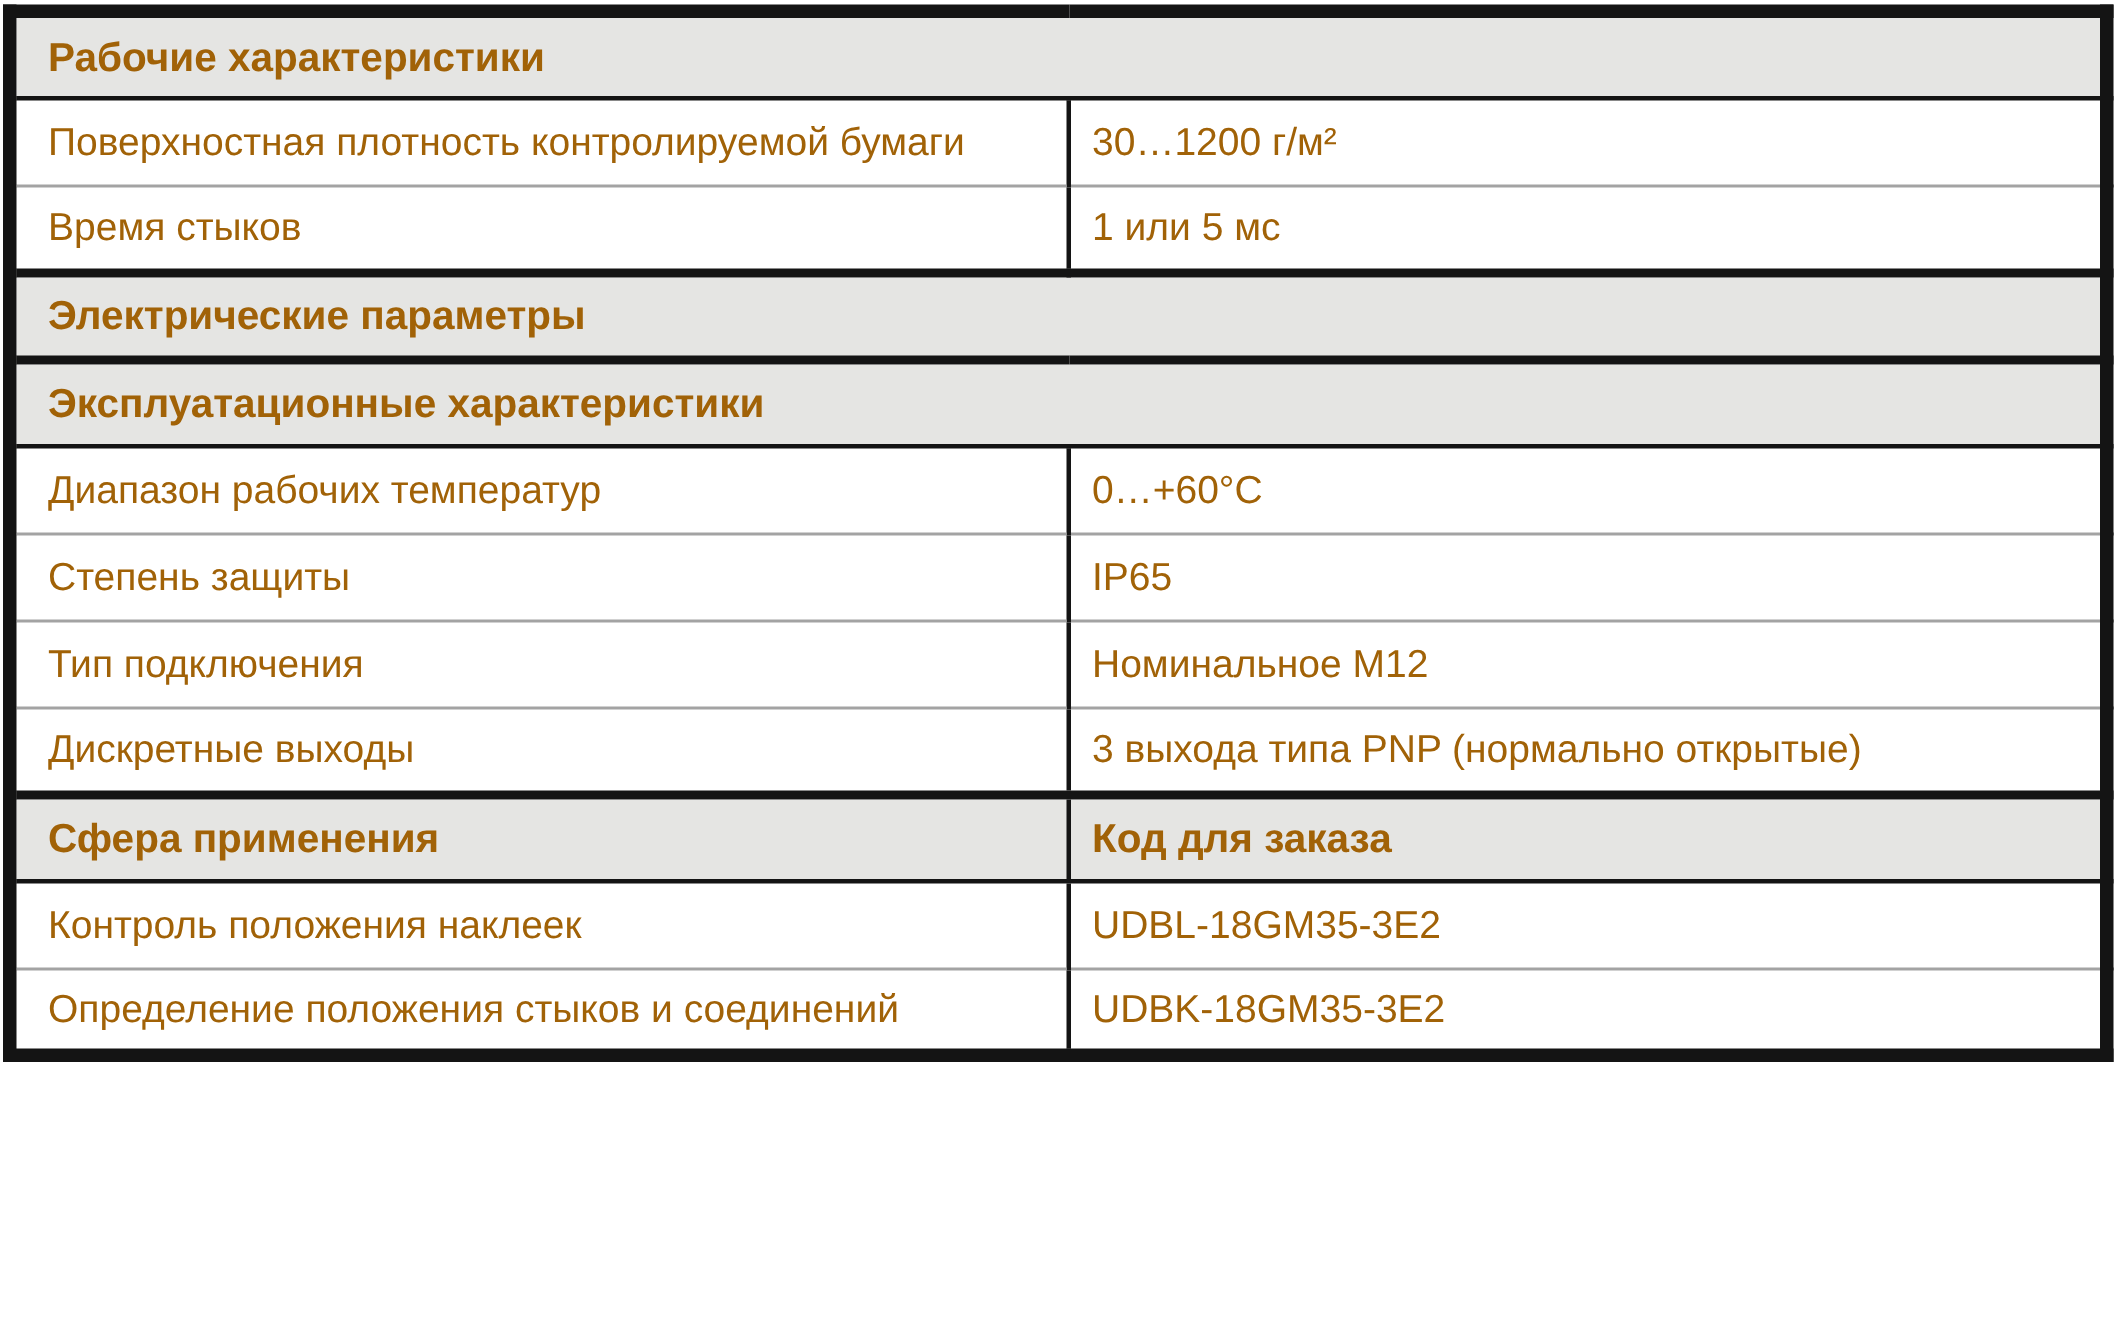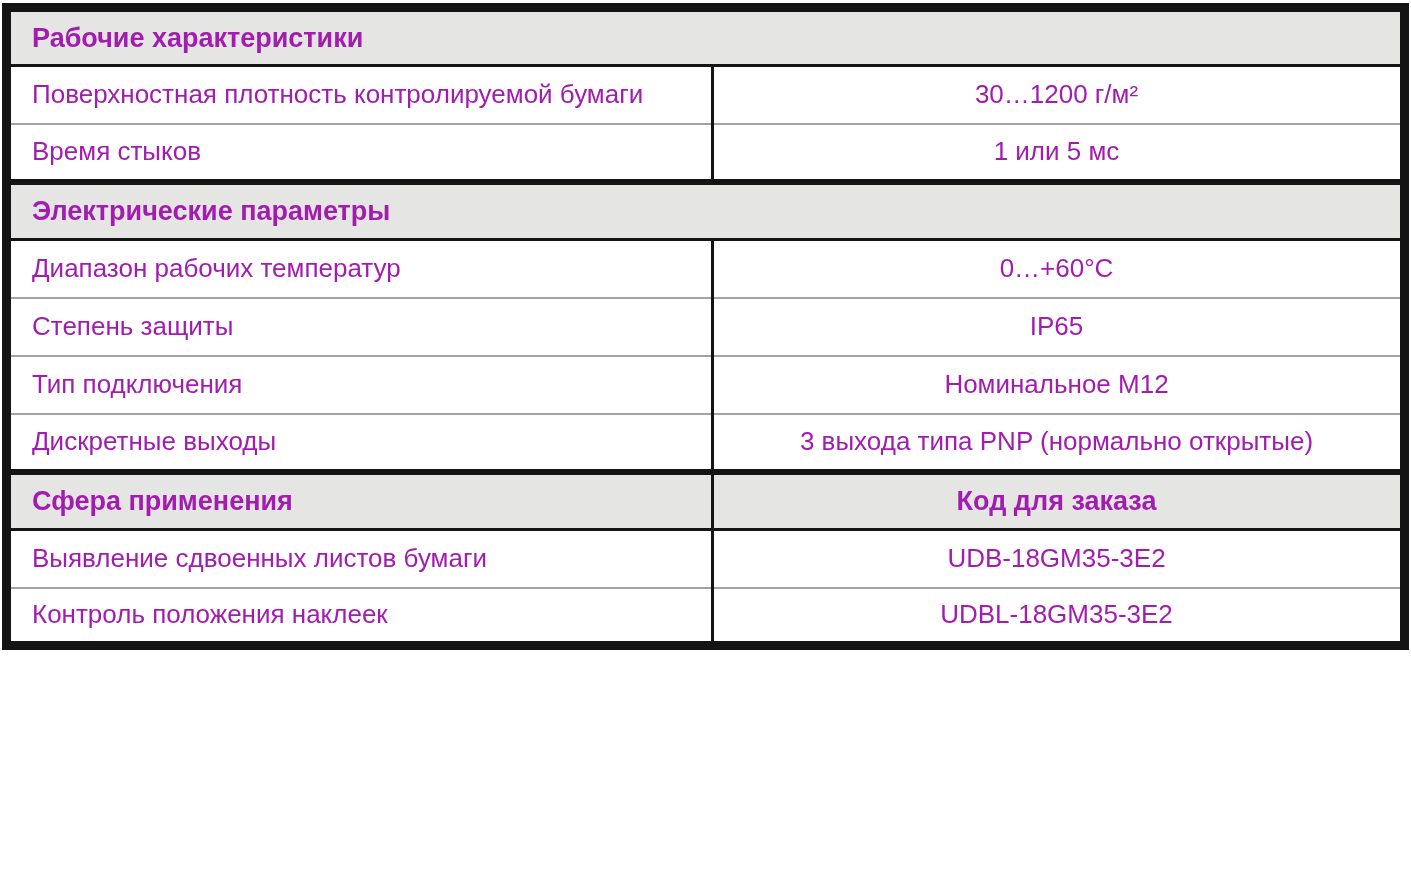--- a/index.html
+++ b/index.html
@@ -3,21 +3,21 @@
 <meta charset="utf-8">
 <style>
   * { box-sizing: border-box; }
   html, body { margin: 0; padding: 0; background: #ffffff; }
   .page {
     width: 1411px;
     height: 885px;
     background: #ffffff;
     position: relative;
     font-family: "Liberation Sans", sans-serif;
-    color: #a21caf;
+    color: #a16207;
     overflow: hidden;
     text-decoration: underline;
   }
   table.spec {
     position: absolute;
     left: 2px;
     top: 3px;
     width: 1407px;
     border-collapse: collapse;
     table-layout: fixed;
@@ -40,21 +40,20 @@
   tr.head td {
     background: #e5e5e3;
     font-size: 27px;
     font-weight: 700;
     border-top: 6px solid #141414;
     border-bottom: 3px solid #141414;
   }
   td.value {
     border-left: 3px solid #141414;
     padding-left: 14px;
-    text-align: center;
   }
 </style>
 </head>
 <body>
 
 <div class="page">
   <table class="spec">
     <colgroup>
         <col class="c1">
         <col class="c2">
@@ -70,20 +69,23 @@
     </tr>
     <tr class="data">
       <td>Время стыков</td>
       <td class="value">1 или 5 мс</td>
     </tr>
 
     <tr class="head">
       <td colspan="2">Электрические параметры</td>
     </tr>
 
+    <tr class="head">
+      <td colspan="2">Эксплуатационные характеристики</td>
+    </tr>
     <tr class="data">
       <td>Диапазон рабочих температур</td>
       <td class="value">0…+60°C</td>
     </tr>
     <tr class="data">
       <td>Степень защиты</td>
       <td class="value">IP65</td>
     </tr>
     <tr class="data">
       <td>Тип подключения</td>
@@ -92,22 +94,22 @@
     <tr class="data">
       <td>Дискретные выходы</td>
       <td class="value">3 выхода типа PNP (нормально открытые)</td>
     </tr>
 
     <tr class="head">
       <td>Сфера применения</td>
       <td class="value">Код для заказа</td>
     </tr>
     <tr class="data">
-      <td>Выявление сдвоенных листов бумаги</td>
-      <td class="value">UDB-18GM35-3E2</td>
+      <td>Контроль положения наклеек</td>
+      <td class="value">UDBL-18GM35-3E2</td>
     </tr>
     <tr class="data">
-      <td>Контроль положения наклеек</td>
-      <td class="value">UDBL-18GM35-3E2</td>
+      <td>Определение положения стыков и соединений</td>
+      <td class="value">UDBK-18GM35-3E2</td>
     </tr>
   </tbody>
     </table>
 </div>
 
 </body></html>

